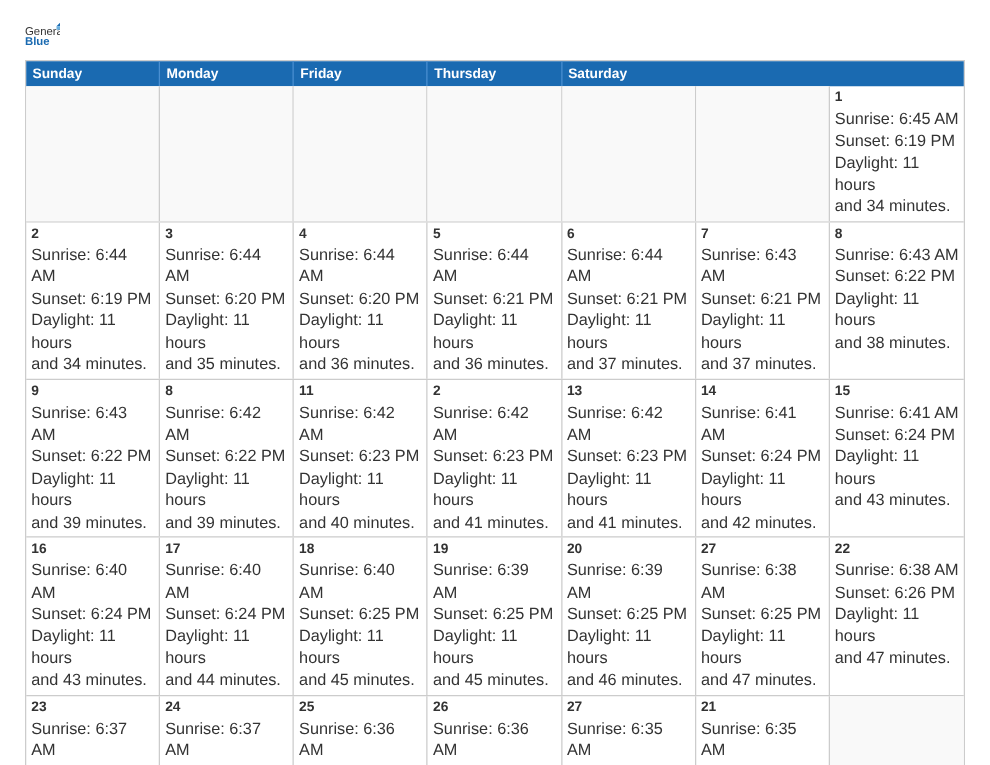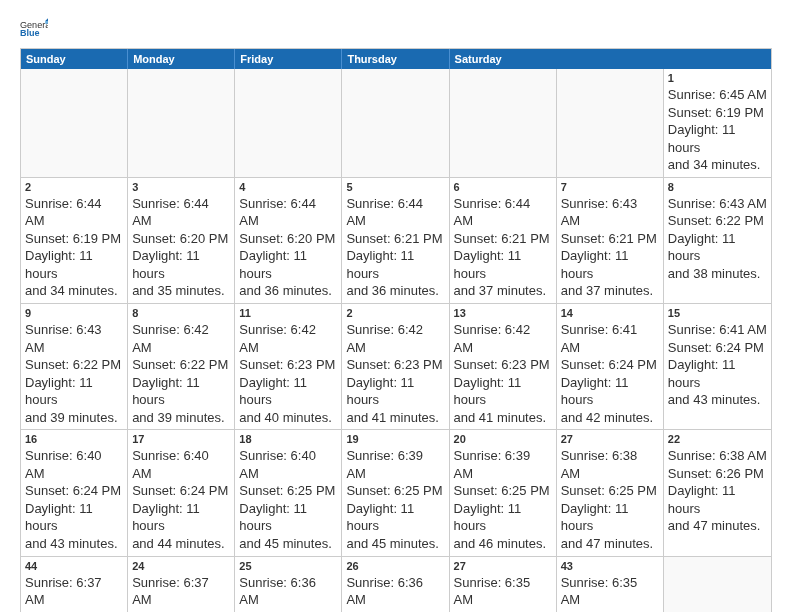--- a/index.html
+++ b/index.html
@@ -295,21 +295,21 @@
           <div class="cal-cell">
             <span class="day-num">22</span>
             <div class="cell-text" style="white-space: pre-line;">Sunrise: 6:38 AM
 Sunset: 6:26 PM
 Daylight: 11 hours
 and 47 minutes.</div>
           </div>
         </div>
         <div class="cal-week">
           <div class="cal-cell">
-            <span class="day-num">44</span>
+            <span class="day-num">23</span>
             <div class="cell-text" style="white-space: pre-line;">Sunrise: 6:37 AM
 Sunset: 6:26 PM
 Daylight: 11 hours
 and 48 minutes.</div>
           </div>
           <div class="cal-cell">
             <span class="day-num">24</span>
             <div class="cell-text" style="white-space: pre-line;">Sunrise: 6:37 AM
 Sunset: 6:26 PM
 Daylight: 11 hours
@@ -330,21 +330,21 @@
 and 50 minutes.</div>
           </div>
           <div class="cal-cell">
             <span class="day-num">27</span>
             <div class="cell-text" style="white-space: pre-line;">Sunrise: 6:35 AM
 Sunset: 6:27 PM
 Daylight: 11 hours
 and 51 minutes.</div>
           </div>
           <div class="cal-cell">
-            <span class="day-num">43</span>
+            <span class="day-num">21</span>
             <div class="cell-text" style="white-space: pre-line;">Sunrise: 6:35 AM
 Sunset: 6:27 PM
 Daylight: 11 hours
 and 52 minutes.</div>
           </div>
           <div class="cal-cell empty"></div>
         </div>
       </div>
   </div>
 </div>

